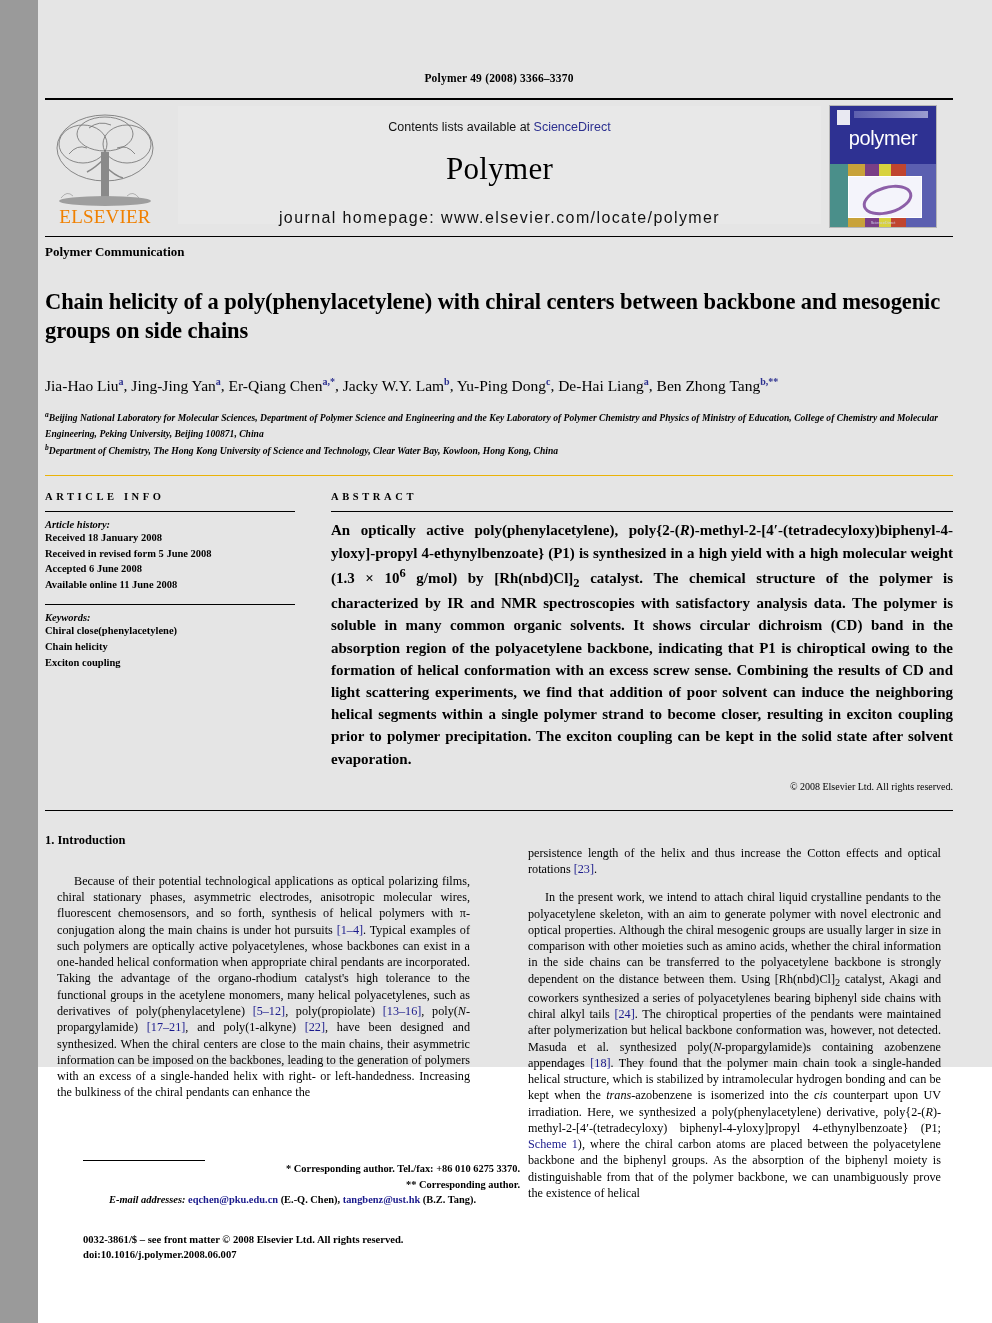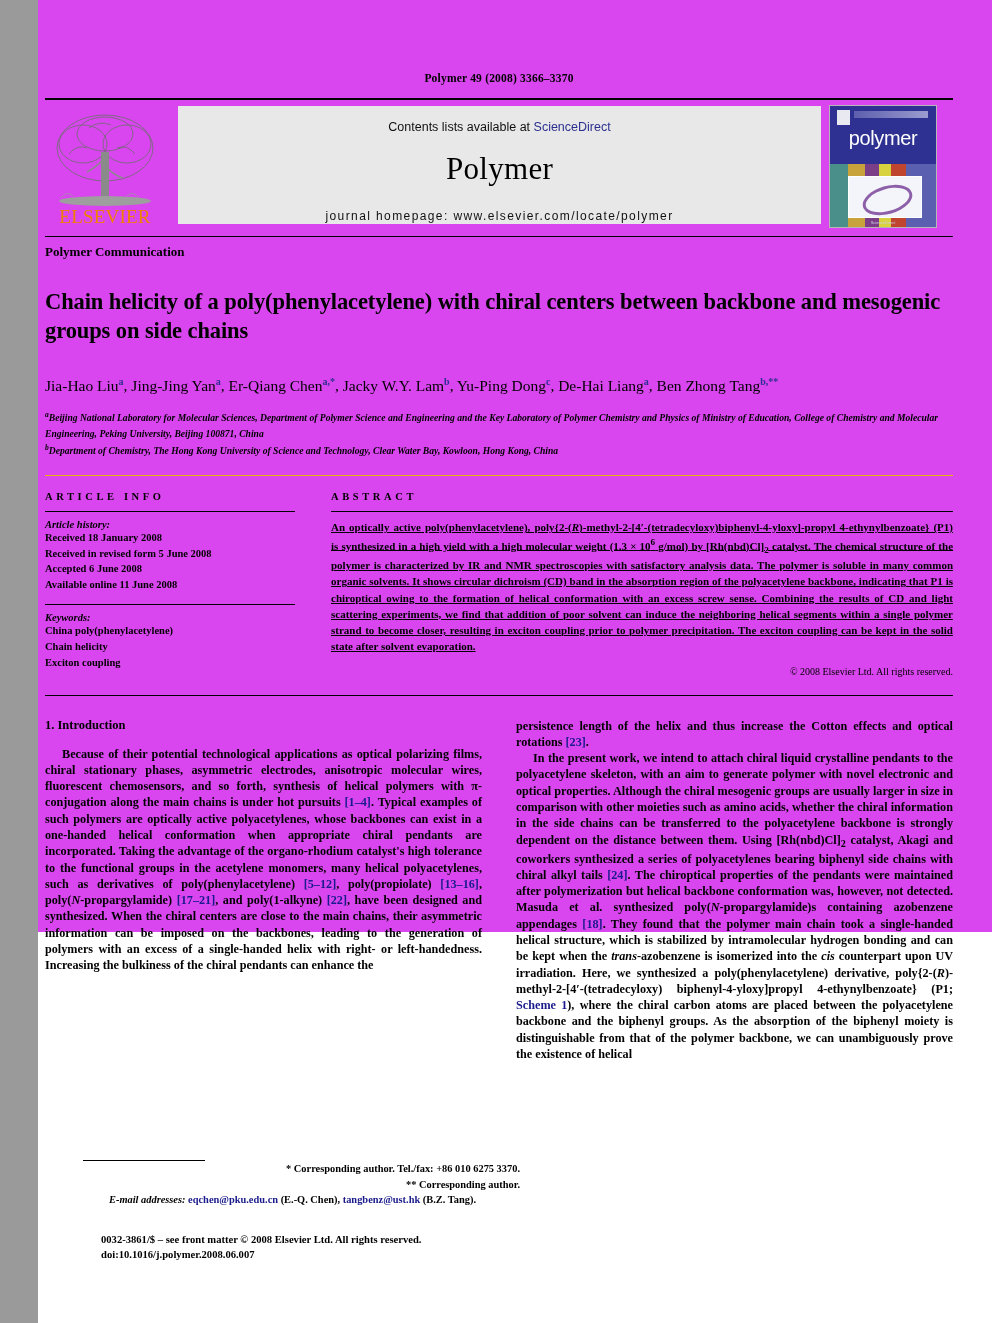--- a/index.html
+++ b/index.html
@@ -19,22 +19,22 @@
     position: absolute;
     left: 0; top: 0;
     width: 38px;
     height: 1323px;
     background: #9a9a9a;
   }
   .page {
     position: absolute;
     left: 38px; top: 0;
     width: 954px;
-    height: 932px;
-    background: #d946ef;
+    height: 1067px;
+    background: #e5e5e5;
   }
   .content {
     position: absolute;
     left: 7px;
     top: 0;
     width: 908px;
   }
 
   
   .running-head {
@@ -74,21 +74,21 @@
     color: #2b2f8f;
   }
   .banner-journal {
     font-family: "Liberation Serif", serif;
     font-size: 31px;
     padding-top: 17px;
     letter-spacing: 0.3px;
   }
   .banner-home {
     font-family: "Liberation Sans", sans-serif;
-    font-size: 12px;
+    font-size: 16px;
     letter-spacing: 1.4px;
     padding-top: 22px;
     color: #111;
   }
   .cover {
     position: absolute;
     left: 784px; top: 5px;
     width: 106px; height: 121px;
     border: 1px solid #b6b6b6;
     background: #2e3192;
@@ -225,25 +225,24 @@
   .info-line {
     font-size: 10.5px;
     font-weight: bold;
     line-height: 1.48;
   }
   .info-rule2 {
     border-top: 1.6px solid #000;
     margin: 12px 0 7px 0;
   }
   .abstract-text {
-    font-size: 11px;
+    font-size: 15px;
     font-weight: bold;
     line-height: 1.48;
     text-align: justify;
-    text-decoration: underline;
   }
   .abstract-copy {
     font-size: 10px;
     font-weight: normal;
     text-align: right;
     padding-top: 11px;
   }
 
   
   .body-rule {
@@ -259,25 +258,25 @@
     width: 437px;
     flex: 0 0 437px;
   }
   .sec-title {
     font-size: 12.5px;
     font-weight: bold;
     padding-bottom: 13px;
   }
   .para {
     font-size: 12.2px;
-    font-weight: bold;
+    font-weight: normal;
     line-height: 1.335;
     text-align: justify;
     text-indent: 17px;
-    margin: 0;
+    margin: 12px;
   }
   .para.noindent { text-indent: 0; }
   .ref { color: #1a1a8c; }
   .ital { font-style: italic; }
 
   
   .foot-wrap {
     position: absolute;
     left: 45px;
     top: 1160px;
@@ -304,21 +303,20 @@
   .foot-email .ital { }
   .mail { color: #1a1a8c; }
   .imprint {
     position: absolute;
     left: 45px;
     top: 1232px;
     width: 500px;
     font-size: 10.6px;
     font-weight: bold;
     line-height: 1.45;
-    margin-left: 18px;
   }
 </style>
 </head>
 <body>
 
 <div class="page-gutter"></div>
 
 <div class="page">
   <div class="content">
 
@@ -390,21 +388,21 @@
       <div class="col-info">
         <div class="hdr">ARTICLE INFO</div>
         <div class="hdr-rule"></div>
         <div class="info-label">Article history:</div>
         <div class="info-line">Received 18 January 2008</div>
         <div class="info-line">Received in revised form 5 June 2008</div>
         <div class="info-line">Accepted 6 June 2008</div>
         <div class="info-line">Available online 11 June 2008</div>
         <div class="info-rule2"></div>
         <div class="info-label">Keywords:</div>
-        <div class="info-line">China poly(phenylacetylene)</div>
+        <div class="info-line">Chiral close(phenylacetylene)</div>
         <div class="info-line">Chain helicity</div>
         <div class="info-line">Exciton coupling</div>
       </div>
 
       <div class="col-abstract">
         <div class="hdr">ABSTRACT</div>
         <div class="hdr-rule"></div>
         <div class="abstract-text">An optically active poly(phenylacetylene), poly{2-(<i>R</i>)-methyl-2-[4′-(tetradecyloxy)biphenyl-4-yloxy]-propyl 4-ethynylbenzoate} (P1) is synthesized in a high yield with a high molecular weight (1.3 × 10<sup>6</sup> g/mol) by [Rh(nbd)Cl]<sub>2</sub> catalyst. The chemical structure of the polymer is characterized by IR and NMR spectroscopies with satisfactory analysis data. The polymer is soluble in many common organic solvents. It shows circular dichroism (CD) band in the absorption region of the polyacetylene backbone, indicating that P1 is chiroptical owing to the formation of helical conformation with an excess screw sense. Combining the results of CD and light scattering experiments, we find that addition of poor solvent can induce the neighboring helical segments within a single polymer strand to become closer, resulting in exciton coupling prior to polymer precipitation. The exciton coupling can be kept in the solid state after solvent evaporation.</div>
         <div class="abstract-copy">© 2008 Elsevier Ltd. All rights reserved.</div>
       </div>

